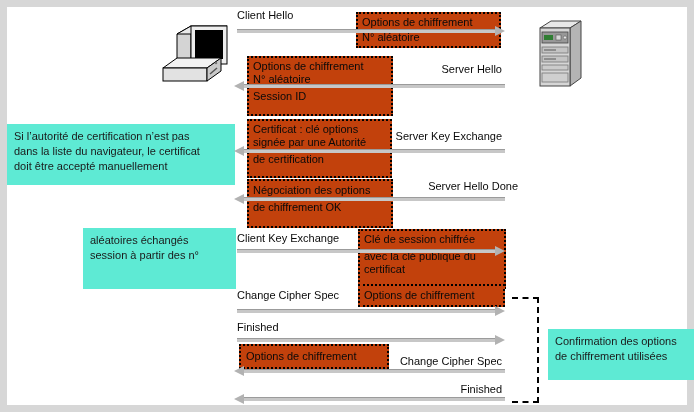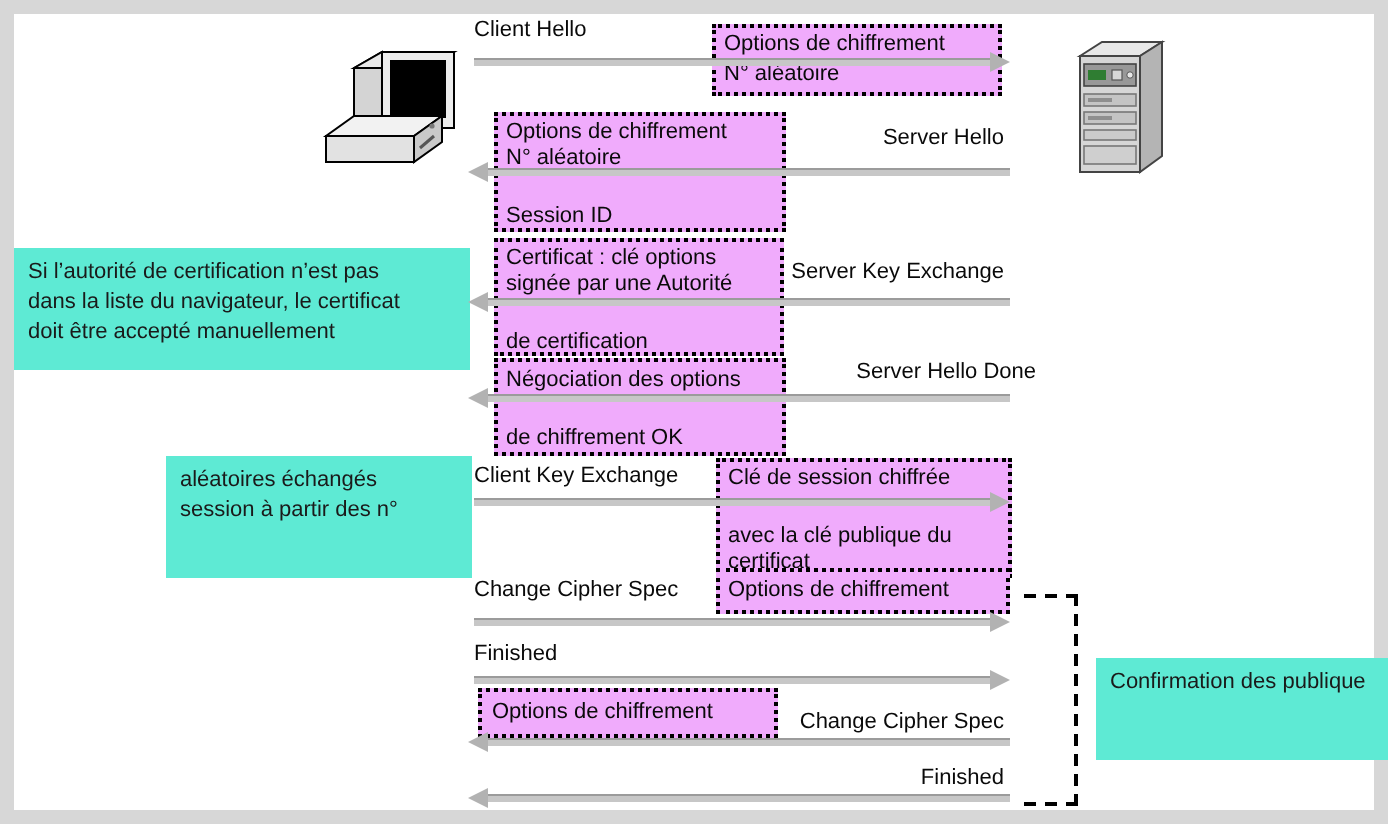--- a/index.html
+++ b/index.html
@@ -17,32 +17,32 @@
   .lbl-client-hello{left:237px;top:9px}
   .lbl-server-hello{right:192px;top:63px}
   .lbl-server-key-exchange{right:192px;top:130px}
   .lbl-server-hello-done{right:176px;top:180px}
   .lbl-client-key-exchange{left:237px;top:232px}
   .lbl-ccs-client{left:237px;top:289px}
   .lbl-finished-client{left:237px;top:321px}
   .lbl-ccs-server{right:192px;top:355px}
   .lbl-finished-server{right:192px;top:383px}
 
-  .box{position:absolute;background:#f0abfc;border:2px dotted #000;
+  .box{position:absolute;background:#c2410c;border:2px dotted #000;
        padding:2px 4px;font-size:11px;line-height:13px;color:#0a0a0a;white-space:nowrap}
   .box div{white-space:nowrap}
   .box1{left:356px;top:12px;width:133px}
   .box2{left:247px;top:56px;width:134px;height:52px}
   .box3{left:247px;top:119px;width:133px;height:51px}
   .box4{left:247px;top:179px;width:134px;height:40px;padding-top:3px}
   .box5{left:358px;top:229px;width:136px;height:52px}
   .box6{left:358px;top:284px;width:135px;padding:3px 4px}
   .box7{left:239px;top:344px;width:136px;padding:4px 5px}
   .gap2{margin-top:2px}
-  .gap4{margin-top:16px}
+  .gap4{margin-top:4px}
 
   .note{position:absolute;background:#5eead4;padding:5px 7px;
         font-size:11px;line-height:15px;color:#1a1a1a}
   .note div{white-space:nowrap}
   .note1{left:7px;top:124px;width:214px;height:51px}
   .note2{left:83px;top:228px;width:139px;height:51px}
   .note3{left:548px;top:329px;width:140px;height:41px}
 
   .arrow{position:absolute;height:3px;background:#c7c7c7;border-top:1px solid #9b9b9b}
   .head{position:absolute;top:-4px;width:0;height:0;
@@ -103,21 +103,22 @@
 <div class="note note1">
   <div>Si l’autorité de certification n’est pas</div>
   <div>dans la liste du navigateur, le certificat</div>
   <div>doit être accepté manuellement</div>
 </div>
 <div class="note note2">
   <div>aléatoires échangés</div>
   <div>session à partir des n°</div>
 </div>
 <div class="note note3">
-  <div>Confirmation des publique</div>
+  <div>Confirmation des options</div>
+  <div>de chiffrement utilisées</div>
 </div>
 
 <div class="box box1">
   <div>Options de chiffrement</div>
   <div class="gap2">N° aléatoire</div>
 </div>
 <div class="box box2">
   <div>Options de chiffrement</div>
   <div>N° aléatoire</div>
   <div class="gap4">Session ID</div>

